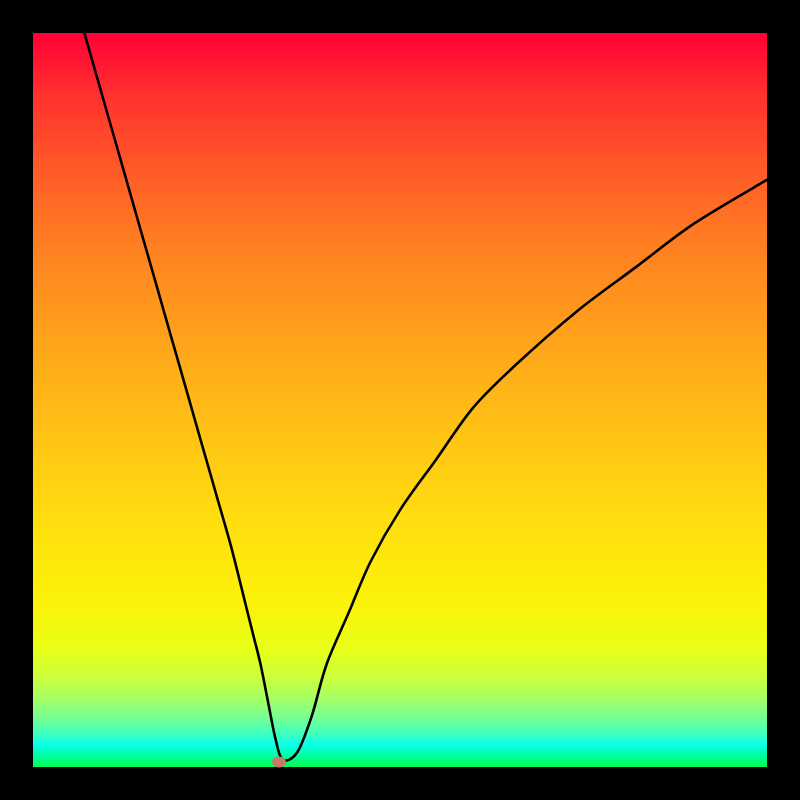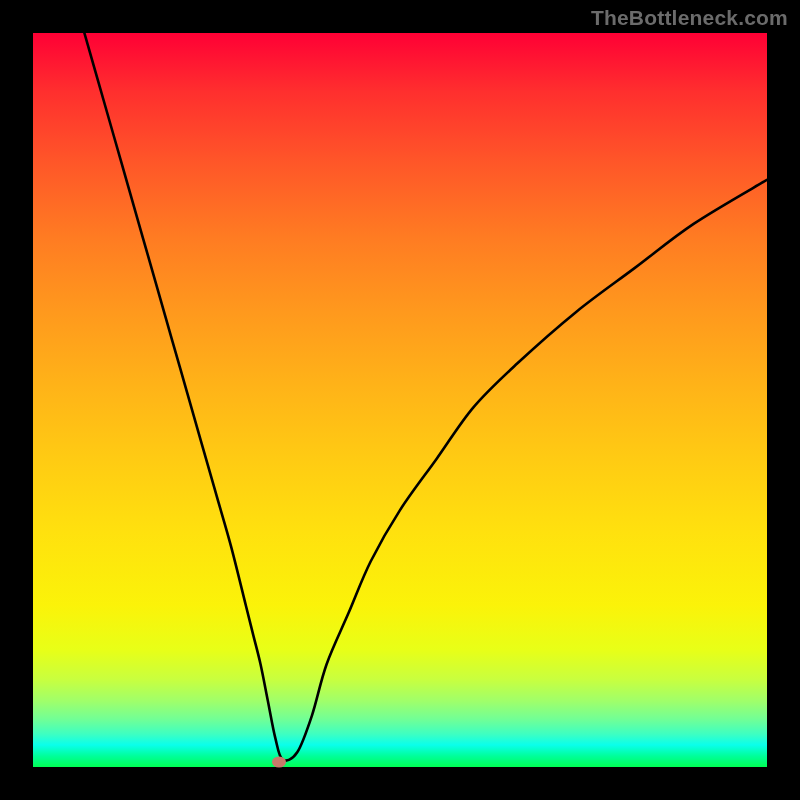--- a/index.html
+++ b/index.html
@@ -65,14 +65,13 @@
 </head>
 <body>
 
 <div class="frame">
   <div class="plot-area">
     <svg class="curve" viewBox="0 0 734 734" preserveAspectRatio="none">
       <path fill="none" stroke="#000" stroke-width="2.6" stroke-linejoin="round" stroke-linecap="round" d="M 51.38 0 C 53.82666666666667 8.563333333333333, 61.16666666666667 34.25333333333333, 66.06 51.379999999999995 C 70.95333333333333 68.50666666666666, 75.84666666666666 85.63333333333333, 80.74 102.75999999999999 C 85.63333333333333 119.88666666666666, 90.52666666666667 137.01333333333332, 95.42 154.14 C 100.31333333333333 171.26666666666665, 105.20666666666666 188.39333333333332, 110.1 205.51999999999998 C 114.99333333333333 222.64666666666665, 119.88666666666668 239.7733333333333, 124.78000000000002 256.9 C 129.67333333333335 274.02666666666664, 134.5666666666667 291.15333333333336, 139.46 308.28000000000003 C 144.35333333333332 325.4066666666667, 149.24666666666667 342.5333333333333, 154.14 359.65999999999997 C 159.0333333333333 376.78666666666663, 163.92666666666665 393.91333333333336, 168.82 411.04 C 173.71333333333334 428.1666666666667, 178.60666666666665 445.29333333333335, 183.5 462.42 C 188.39333333333335 479.5466666666667, 193.2866666666667 495.44999999999993, 198.18 513.8 C 203.07333333333332 532.15, 209.19 557.8399999999999, 212.85999999999999 572.52 C 216.52999999999997 587.2, 217.75333333333333 592.0933333333334, 220.2 601.88 C 222.64666666666665 611.6666666666666, 225.09333333333333 620.23, 227.54 631.24 C 229.98666666666665 642.25, 232.43333333333334 655.7066666666667, 234.88 667.94 C 237.32666666666665 680.1733333333334, 239.7733333333333 694.8533333333334, 242.22 704.64 C 244.66666666666669 714.4266666666666, 245.89000000000004 724.2133333333333, 249.56000000000003 726.66 C 253.23000000000002 729.1066666666667, 259.3466666666667 726.6600000000001, 264.24 719.32 C 269.1333333333333 711.98, 274.0266666666667 697.3, 278.92 682.62 C 283.81333333333333 667.94, 287.48333333333335 648.3666666666667, 293.6 631.24 C 299.7166666666667 614.1133333333333, 308.28000000000003 596.9866666666667, 315.62 579.86 C 322.96 562.7333333333333, 329.07666666666665 545.6066666666667, 337.64 528.48 C 346.2033333333333 511.35333333333335, 355.99 494.2266666666667, 367 477.1 C 378.01 459.97333333333336, 391.4666666666667 442.8466666666667, 403.70000000000005 425.72 C 415.9333333333334 408.59333333333336, 426.9433333333333 390.2433333333334, 440.4 374.34000000000003 C 453.8566666666666 358.43666666666667, 467.31333333333333 346.20333333333326, 484.44 330.29999999999995 C 501.56666666666666 314.39666666666665, 523.5866666666666 294.8233333333334, 543.16 278.92 C 562.7333333333333 263.01666666666665, 582.3066666666666 249.55999999999995, 601.88 234.87999999999994 C 621.4533333333334 220.19999999999993, 638.58 205.52000000000004, 660.6 190.84000000000003 C 682.62 176.16000000000003, 721.7666666666667 154.13999999999996, 734 146.79999999999995"></path>
     </svg>
     <div class="marker" style="left: 245.89px; top: 728.862px; background: rgb(198, 122, 106);"></div>
   </div>
-  <div class="watermark">TheBottleneck.com</div>
 </div>
 
 </body></html>

